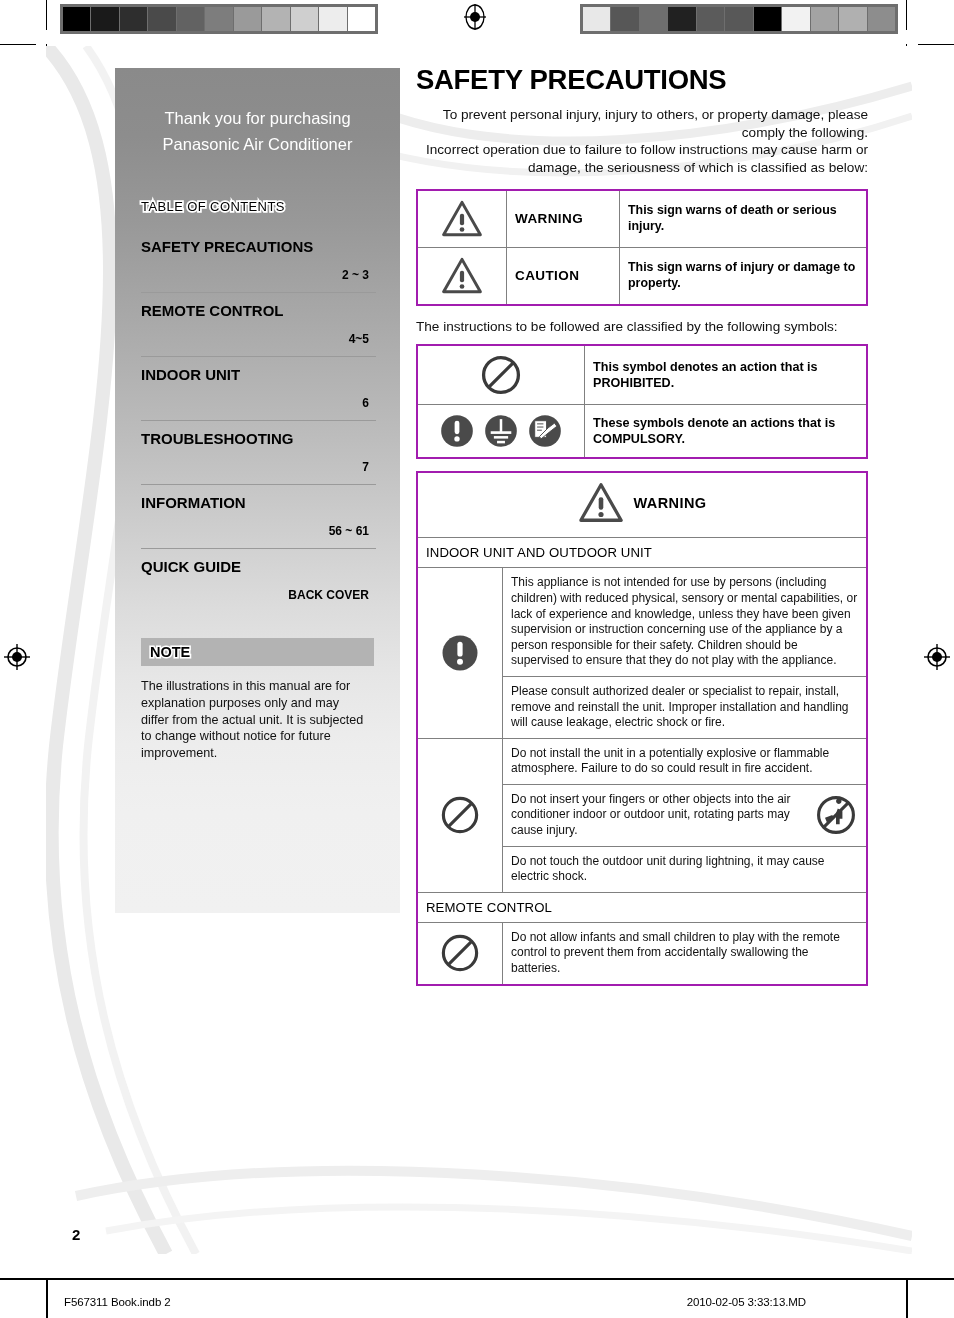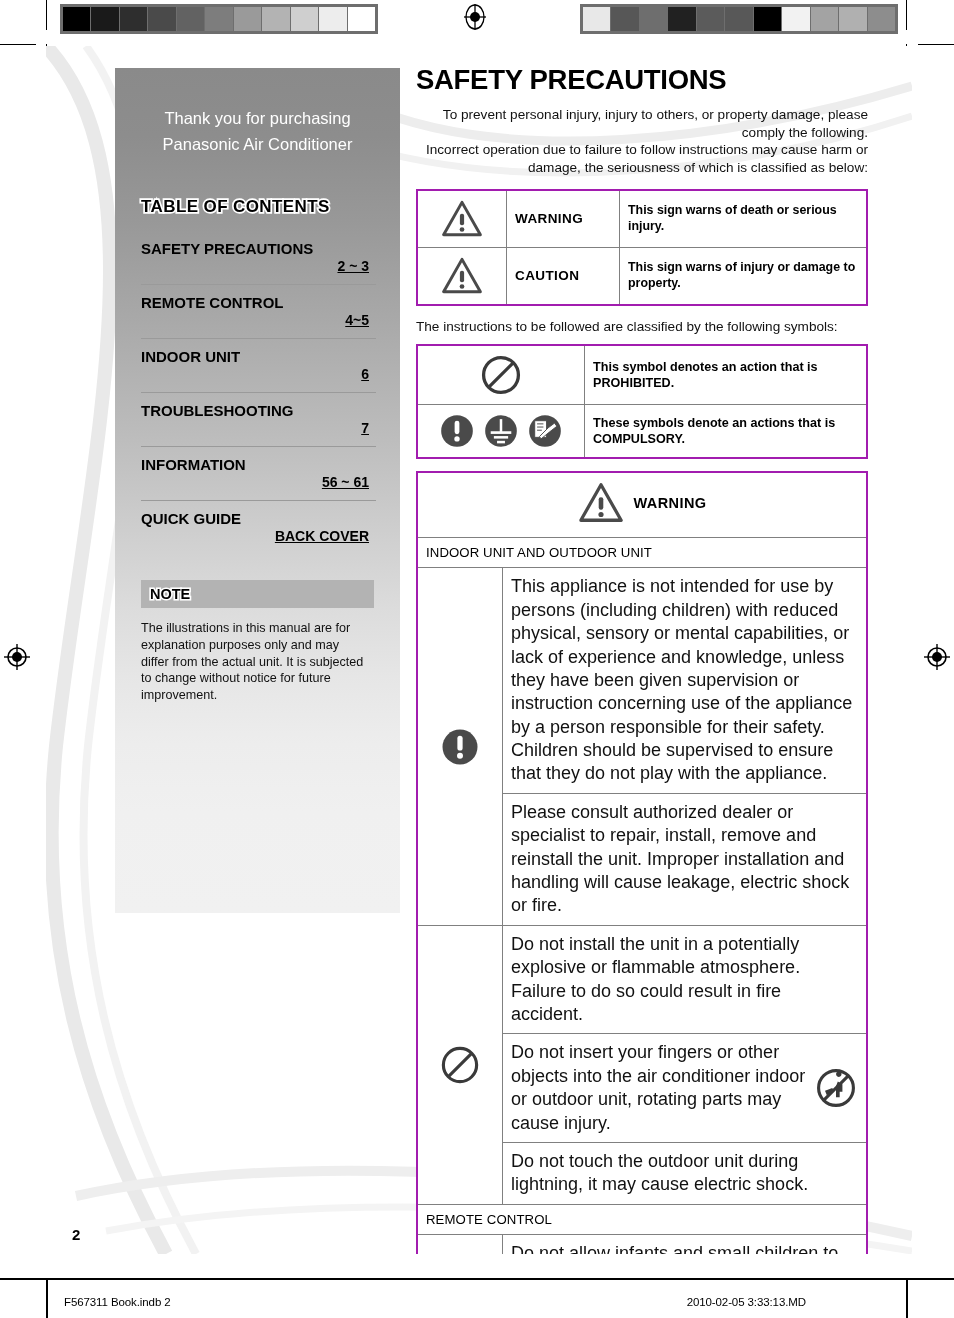--- a/index.html
+++ b/index.html
@@ -86,22 +86,22 @@
     text-align: center;
     color: #ffffff;
     font-size: 16.5px;
     line-height: 1.55;
   }
   .toc-title-wrap {
     margin: 40px 0 0 26px;
   }
   .toc-title {
     display: inline-block;
-    font-size: 17px;
-    font-weight: bold;
+    font-size: 13px;
+    font-weight: normal;
     letter-spacing: .4px;
     color: #000;
     -webkit-text-stroke: 3.4px #ffffff;
     paint-order: stroke fill;
   }
   .toc-list {
     margin: 14px 24px 0 26px;
   }
   .toc-item {
     padding: 9px 0 10px 0;
@@ -111,26 +111,25 @@
   .toc-label {
     display: block;
     font-size: 15px;
     font-weight: bold;
     color: #000;
     line-height: 1.2;
   }
   .toc-page {
     display: block;
     text-align: right;
-    font-size: 14px;
-    font-weight: bold;
-    color: #000;
-    margin-top: 0;
+    font-size: 12px;
+    font-weight: bold;
+    color: #000;
+    margin-top: 12px;
     padding-right: 7px;
-    text-decoration: underline;
   }
 
   .note-bar {
     margin: 26px 0 0 26px;
     width: 233px;
     height: 28px;
     background: #b3b3b3;
     display: flex;
     align-items: center;
   }
@@ -247,21 +246,21 @@
     padding: 5px 8px 5px 8px;
   }
 
   .warn-icon-cell {
     width: 68px;
     text-align: center;
     vertical-align: middle;
     padding: 6px 2px;
   }
   .warn-text-cell {
-    font-size: 18px;
+    font-size: 12px;
     line-height: 1.30;
     color: #111;
     padding: 5px 8px 6px 8px;
   }
   .warn-text-inline {
     display: flex;
     align-items: center;
     gap: 0;
     justify-content: space-between;
   }

